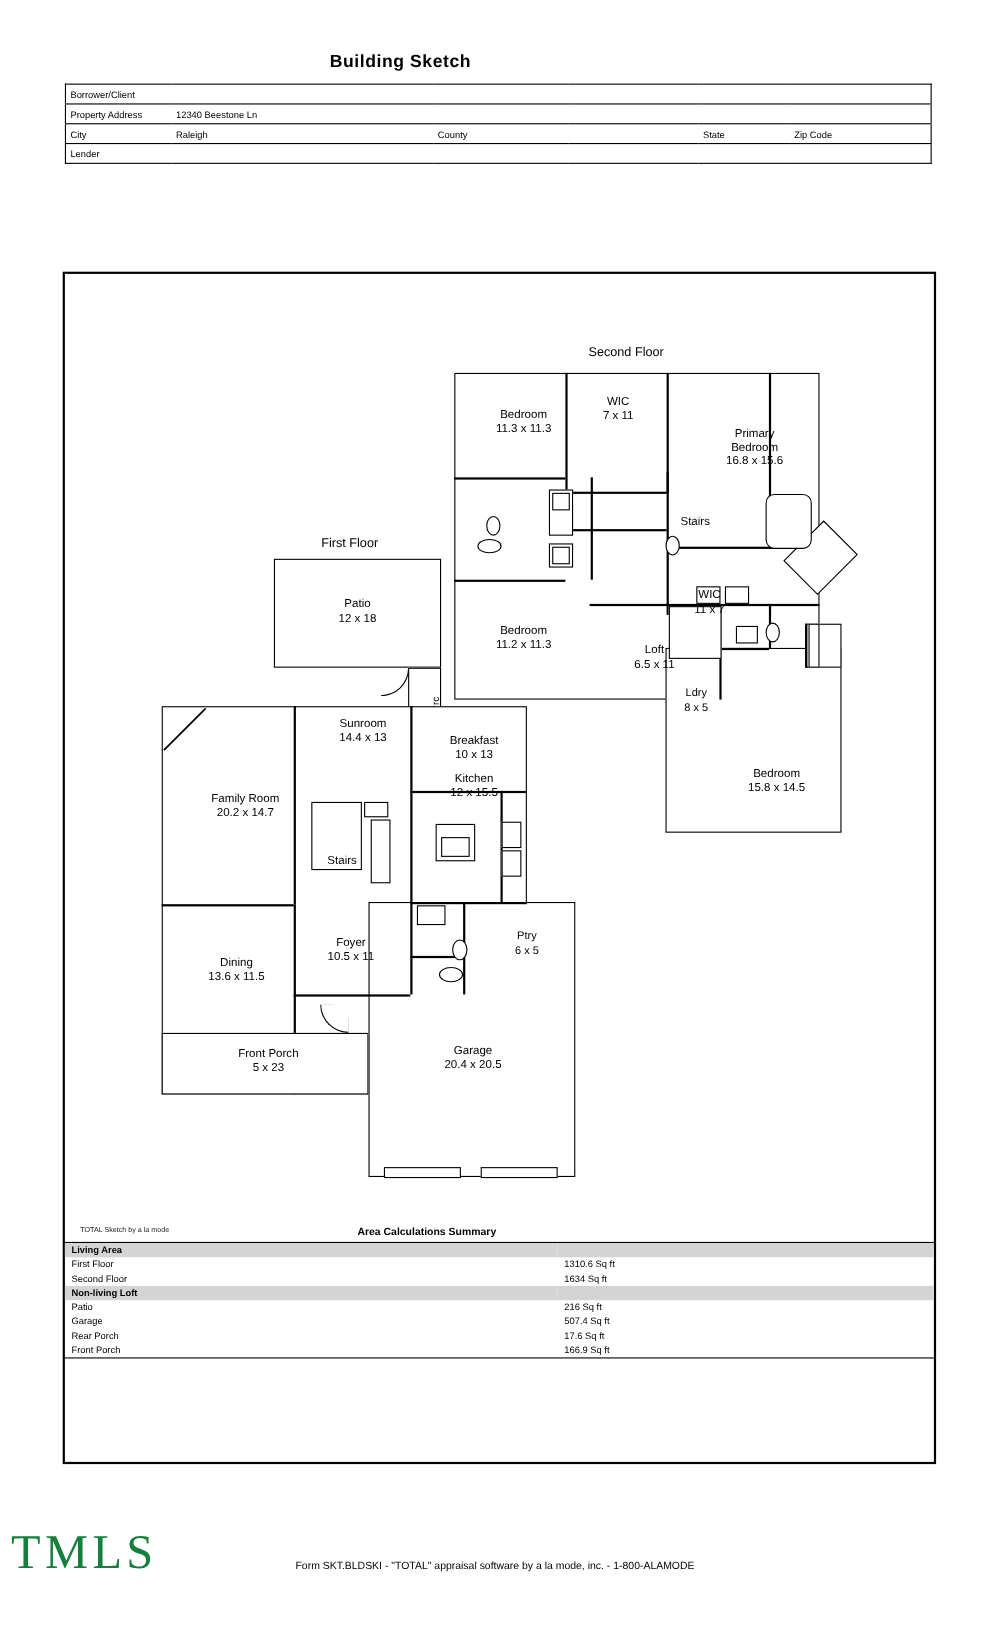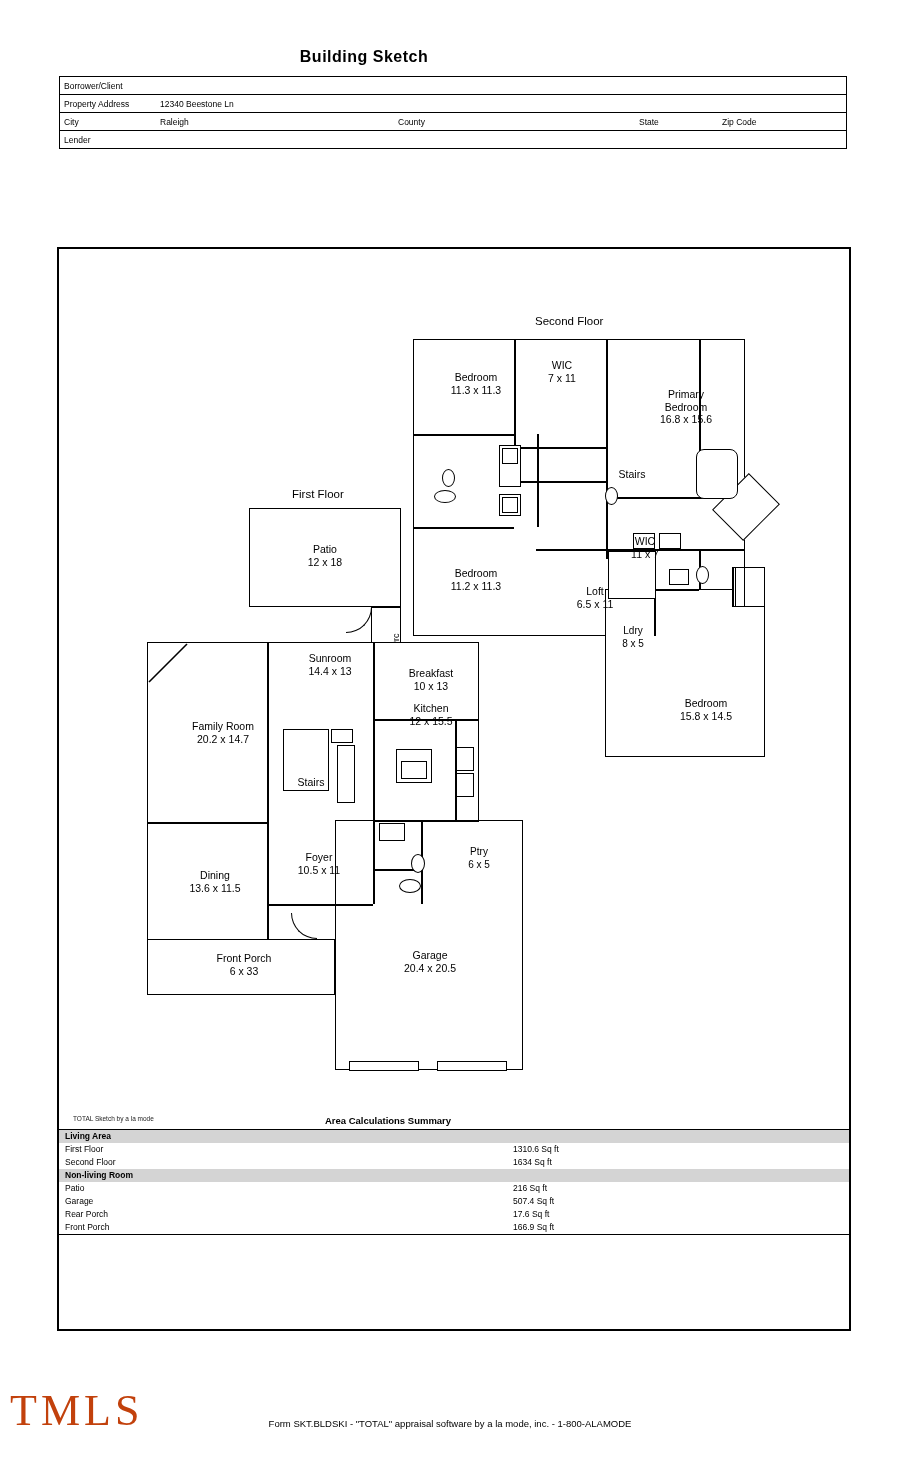--- a/index.html
+++ b/index.html
@@ -173,21 +173,21 @@
   .sum-total td { font-weight: bold; }
   .amt { width: 330px; text-align: left; }
 
   
   .mls-logo {
     position: absolute;
     left: 10px;
     top: 1385px;
     font-size: 44px;
     letter-spacing: 4px;
-    color: #c2410c;
+    color: #15803d;
     font-family: "Liberation Serif", serif;
   }
   .footer-text {
     position: absolute;
     left: 0;
     top: 1418px;
     width: 900px;
     text-align: center;
     font-size: 9.5px;
   }
@@ -382,21 +382,21 @@
       <div class="lbl-block" style="left:390px; top:597px; width:60px; font-size:10px;">
         <span class="l1">Ptry</span>
         <span class="l2">6 x 5</span>
       </div>
       <div class="lbl-block" style="left:100px; top:620px; width:112px;">
         <span class="l1">Dining</span>
         <span class="l2">13.6 x 11.5</span>
       </div>
       <div class="lbl-block" style="left:124px; top:703px; width:122px;">
         <span class="l1">Front Porch</span>
-        <span class="l2">6 x 33</span>
+        <span class="l2">5 x 23</span>
       </div>
       <div class="lbl-block" style="left:312px; top:700px; width:118px;">
         <span class="l1">Garage</span>
         <span class="l2">20.4 x 20.5</span>
       </div>
     </div>
 
     <div class="total-note">TOTAL Sketch by a la mode</div>
     <div class="area-title">Area Calculations Summary</div>
 
@@ -409,21 +409,21 @@
         </tr>
         <tr>
           <td>First Floor</td>
           <td class="amt">1310.6 Sq ft</td>
         </tr>
         <tr>
           <td>Second Floor</td>
           <td class="amt">1634 Sq ft</td>
         </tr>
         <tr class="sum-head">
-          <td>Non-living Room</td>
+          <td>Non-living Loft</td>
           <td class="amt"></td>
         </tr>
         <tr>
           <td>Patio</td>
           <td class="amt">216 Sq ft</td>
         </tr>
         <tr>
           <td>Garage</td>
           <td class="amt">507.4 Sq ft</td>
         </tr>

